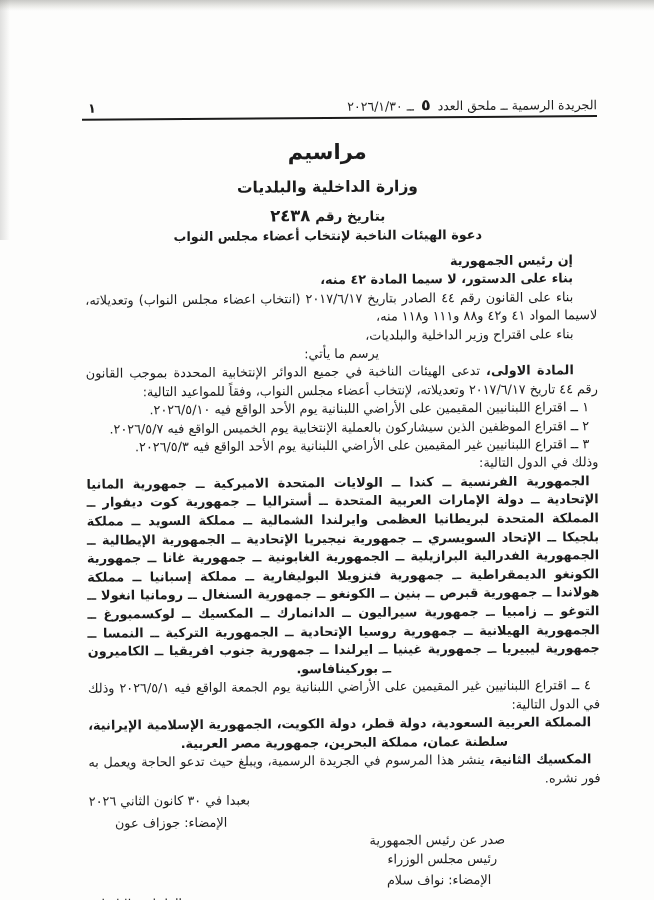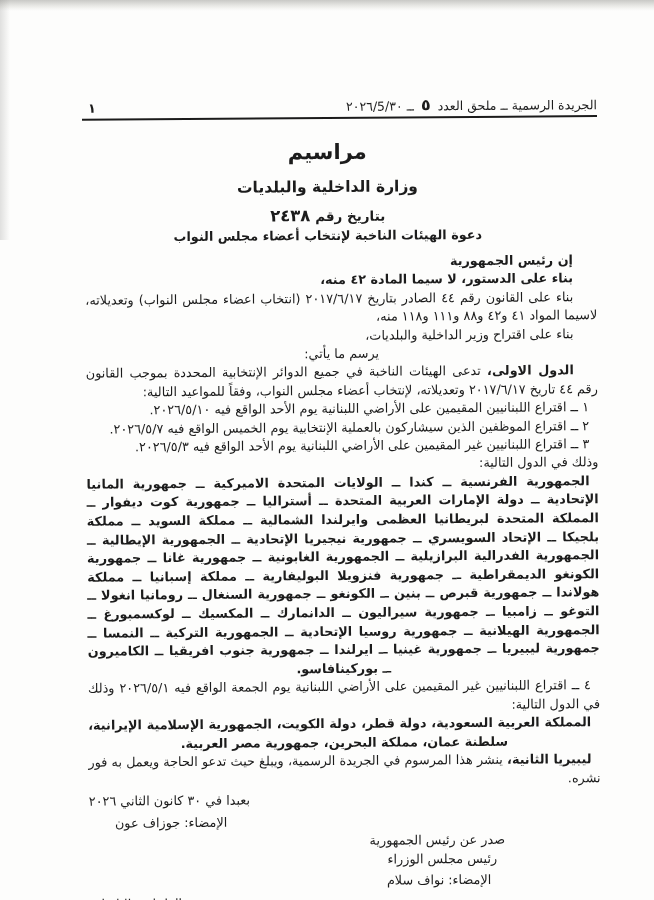--- a/index.html
+++ b/index.html
@@ -67,21 +67,21 @@
 <div class="page">
   <div class="scan-edge-top"></div>
   <div class="scan-edge-left"></div>
 
   <div class="sheet">
 
     <div class="gz-header">
       <div>
         <span>الجريدة الرسمية ــ ملحق العدد</span>
         <span class="issue-big">٥</span>
-        <span>ــ ٢٠٢٦/5/٣٠</span>
+        <span>ــ ٢٠٢٦/١/٣٠</span>
       </div>
       <div class="pageno">١</div>
     </div>
 
     <div class="masthead">
       <div class="sec-title">مراسيم</div>
       <div class="ministry">وزارة الداخلية والبلديات</div>
       <div class="decree-line">
         <span>بتاريخ رقم</span>
         <span class="decree-num">٢٤٣٨</span>
@@ -90,32 +90,32 @@
     </div>
 
     <div class="doc-body">
       <p class="ind b">إن رئيس الجمهورية</p>
       <p class="ind b">بناء على الدستور، لا سيما المادة ٤٢ منه،</p>
       <p class="ind just">بناء على القانون رقم ٤٤ الصادر بتاريخ ٢٠١٧/٦/١٧ (انتخاب اعضاء مجلس النواب) وتعديلاته، لاسيما المواد ٤١ و٤٢ و٨٨ و١١١ و١١٨ منه،</p>
       <p class="ind">بناء على اقتراح وزير الداخلية والبلديات،</p>
       <p class="enact">يرسم ما يأتي:</p>
 
       <p class="ind just">
-        <span class="b">الدول الاولى،</span><span> تدعى الهيئات الناخبة في جميع الدوائر الإنتخابية المحددة بموجب القانون رقم ٤٤ تاريخ ٢٠١٧/٦/١٧ وتعديلاته، لإنتخاب أعضاء مجلس النواب، وفقاً للمواعيد التالية:</span>
+        <span class="b">المادة الاولى،</span><span> تدعى الهيئات الناخبة في جميع الدوائر الإنتخابية المحددة بموجب القانون رقم ٤٤ تاريخ ٢٠١٧/٦/١٧ وتعديلاته، لإنتخاب أعضاء مجلس النواب، وفقاً للمواعيد التالية:</span>
       </p>
       <p class="ind-sm">١ ــ اقتراع اللبنانيين المقيمين على الأراضي اللبنانية يوم الأحد الواقع فيه ٢٠٢٦/٥/١٠.</p>
       <p class="ind-sm">٢ ــ اقتراع الموظفين الذين سيشاركون بالعملية الإنتخابية يوم الخميس الواقع فيه ٢٠٢٦/٥/٧.</p>
       <p class="ind-sm">٣ ــ اقتراع اللبنانيين غير المقيمين على الأراضي اللبنانية يوم الأحد الواقع فيه ٢٠٢٦/٥/٣.</p>
       <p>وذلك في الدول التالية:</p>
       <p class="countries ind-sm">الجمهورية الفرنسية ــ كندا ــ الولايات المتحدة الاميركية ــ جمهورية المانيا الإتحادية ــ دولة الإمارات العربية المتحدة ــ أستراليا ــ جمهورية كوت ديفوار ــ المملكة المتحدة لبريطانيا العظمى وايرلندا الشمالية ــ مملكة السويد ــ مملكة بلجيكا ــ الإتحاد السويسري ــ جمهورية نيجيريا الإتحادية ــ الجمهورية الإيطالية ــ الجمهورية الفدرالية البرازيلية ــ الجمهورية الغابونية ــ جمهورية غانا ــ جمهورية الكونغو الديمقراطية ــ جمهورية فنزويلا البوليفارية ــ مملكة إسبانيا ــ مملكة هولاندا ــ جمهورية قبرص ــ بنين ــ الكونغو ــ جمهورية السنغال ــ رومانيا انغولا ــ التوغو ــ زامبيا ــ جمهورية سيراليون ــ الدانمارك ــ المكسيك ــ لوكسمبورغ ــ الجمهورية الهيلانية ــ جمهورية روسيا الإتحادية ــ الجمهورية التركية ــ النمسا ــ جمهورية ليبيريا ــ جمهورية غينيا ــ ايرلندا ــ جمهورية جنوب افريقيا ــ الكاميرون ــ بوركينافاسو.</p>
       <p class="ind-sm just">٤ ــ اقتراع اللبنانيين غير المقيمين على الأراضي اللبنانية يوم الجمعة الواقع فيه ٢٠٢٦/٥/١ وذلك في الدول التالية:</p>
       <p class="countries ind-sm">المملكة العربية السعودية، دولة قطر، دولة الكويت، الجمهورية الإسلامية الإيرانية، سلطنة عمان، مملكة البحرين، جمهورية مصر العربية.</p>
 
       <p class="ind-sm just">
-        <span class="b">ليبيريا الثانية،</span><span> ينشر هذا المرسوم في الجريدة الرسمية، ويبلغ حيث تدعو الحاجة ويعمل به فور نشره.</span>
+        <span class="b">المكسيك الثانية،</span><span> ينشر هذا المرسوم في الجريدة الرسمية، ويبلغ حيث تدعو الحاجة ويعمل به فور نشره.</span>
       </p>
     </div>
 
     <div class="sig">
       <div class="sig-left mt2">بعبدا في ٣٠ كانون الثاني ٢٠٢٦</div>
       <div class="sig-left-ind mt5">الإمضاء: جوزاف عون</div>
 
       <div class="sig-right mt2">صدر عن رئيس الجمهورية</div>
       <div class="sig-right mt2" style="margin-right:104px;">رئيس مجلس الوزراء</div>
       <div class="sig-right mt4" style="margin-right:110px;">الإمضاء: نواف سلام</div>

